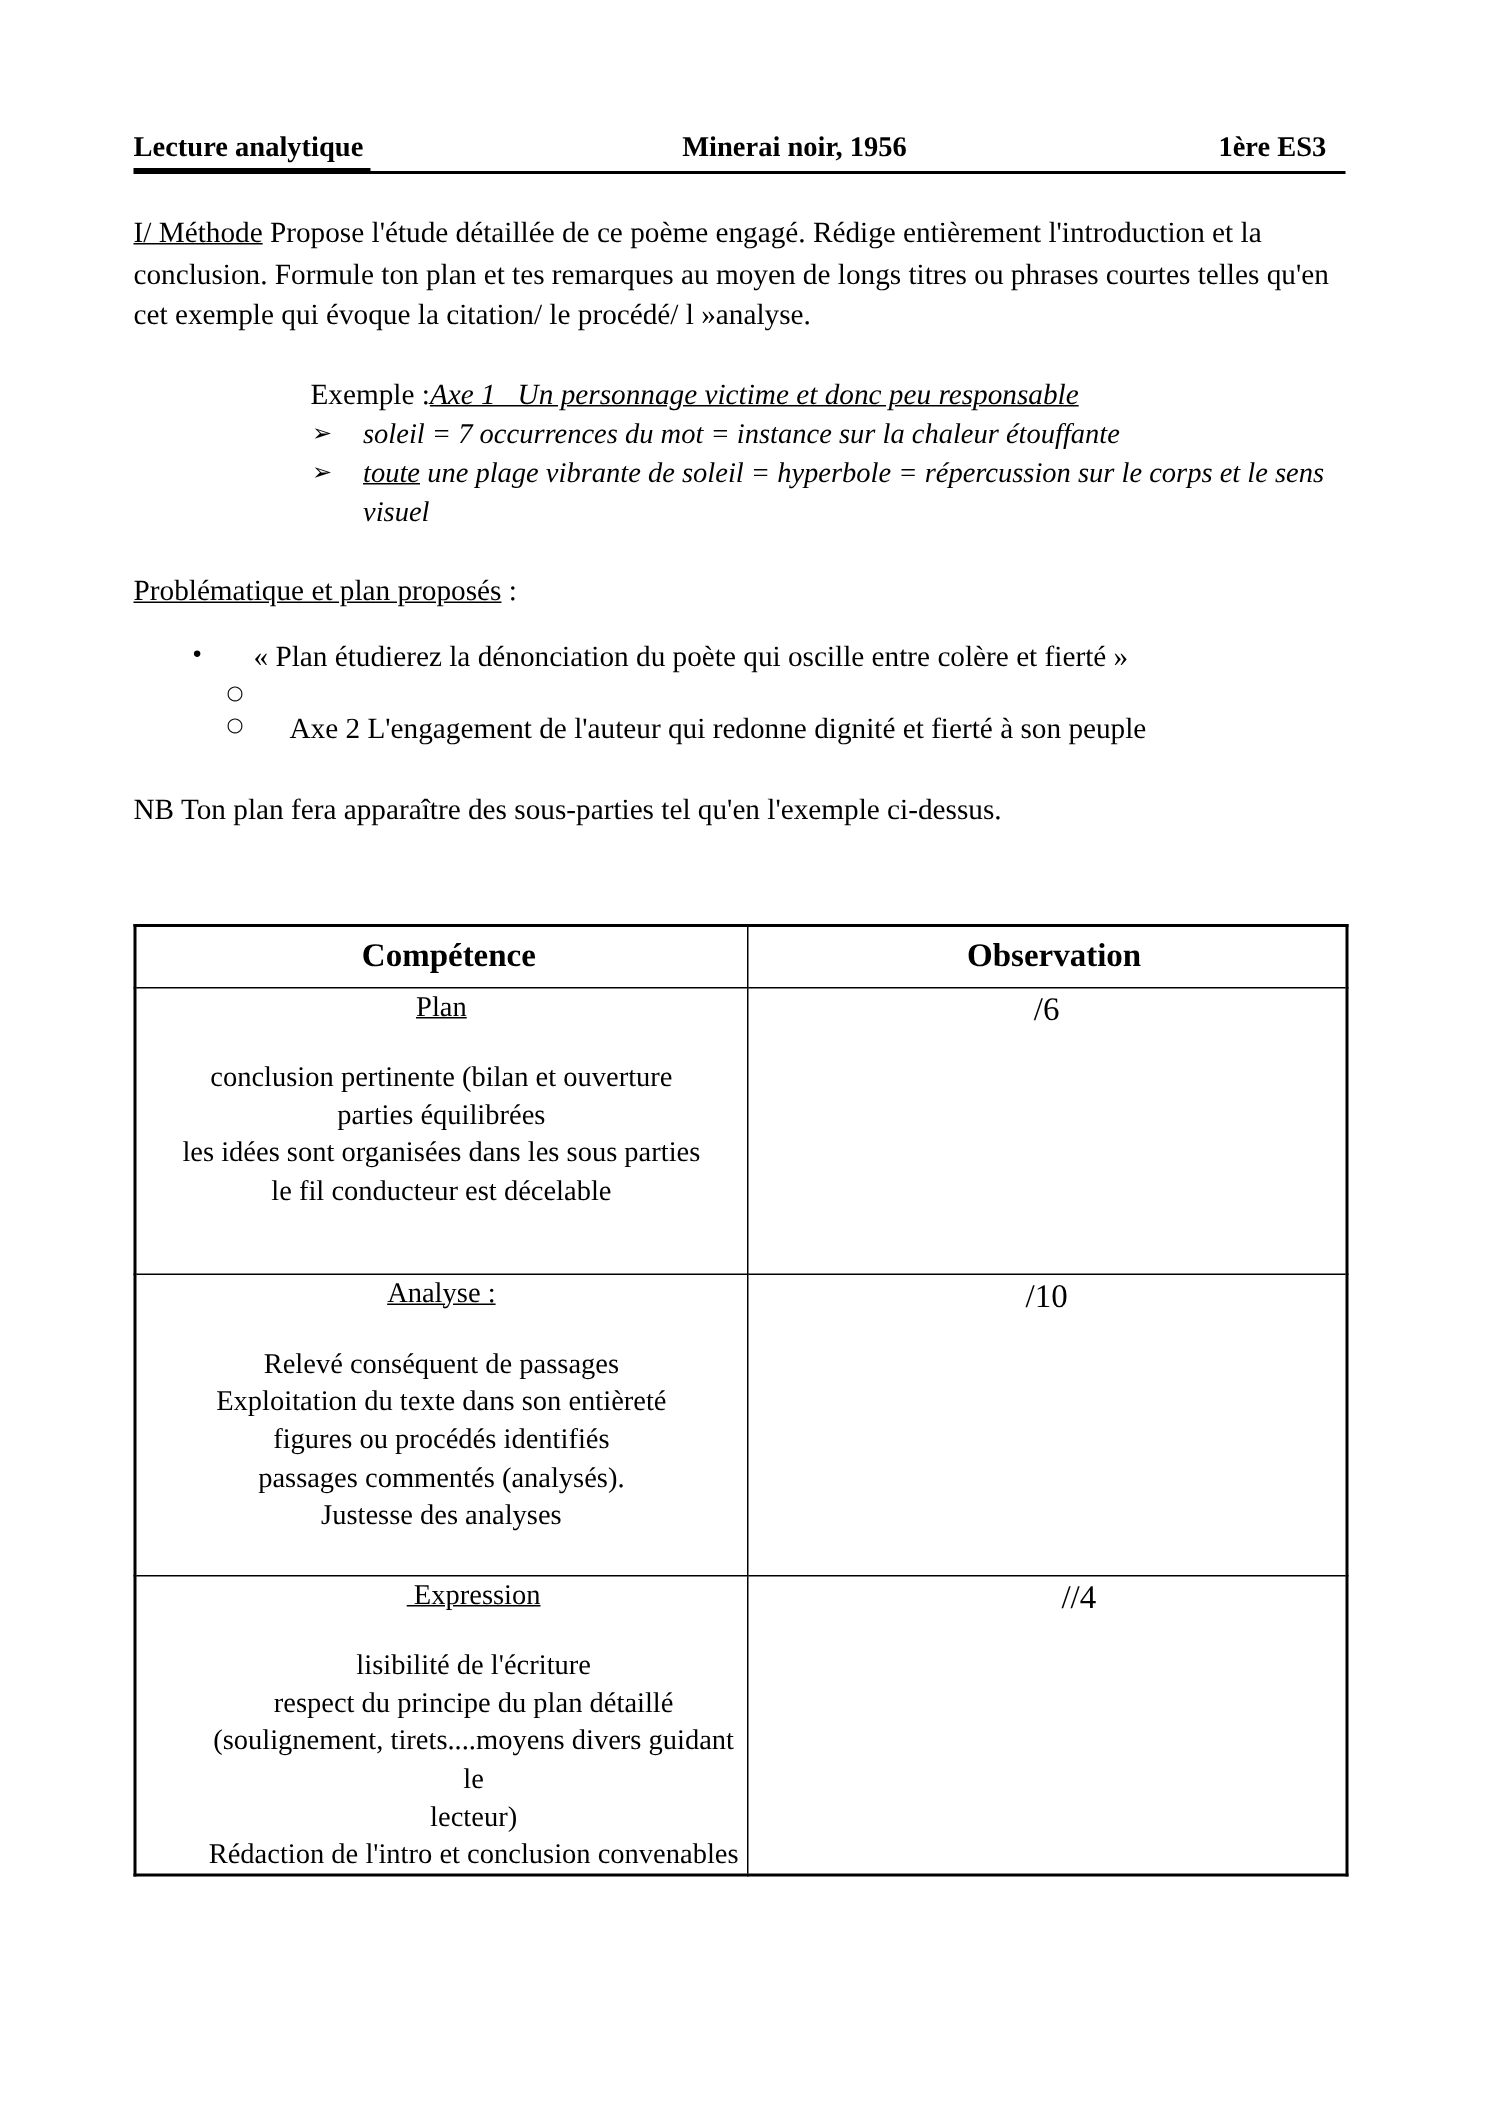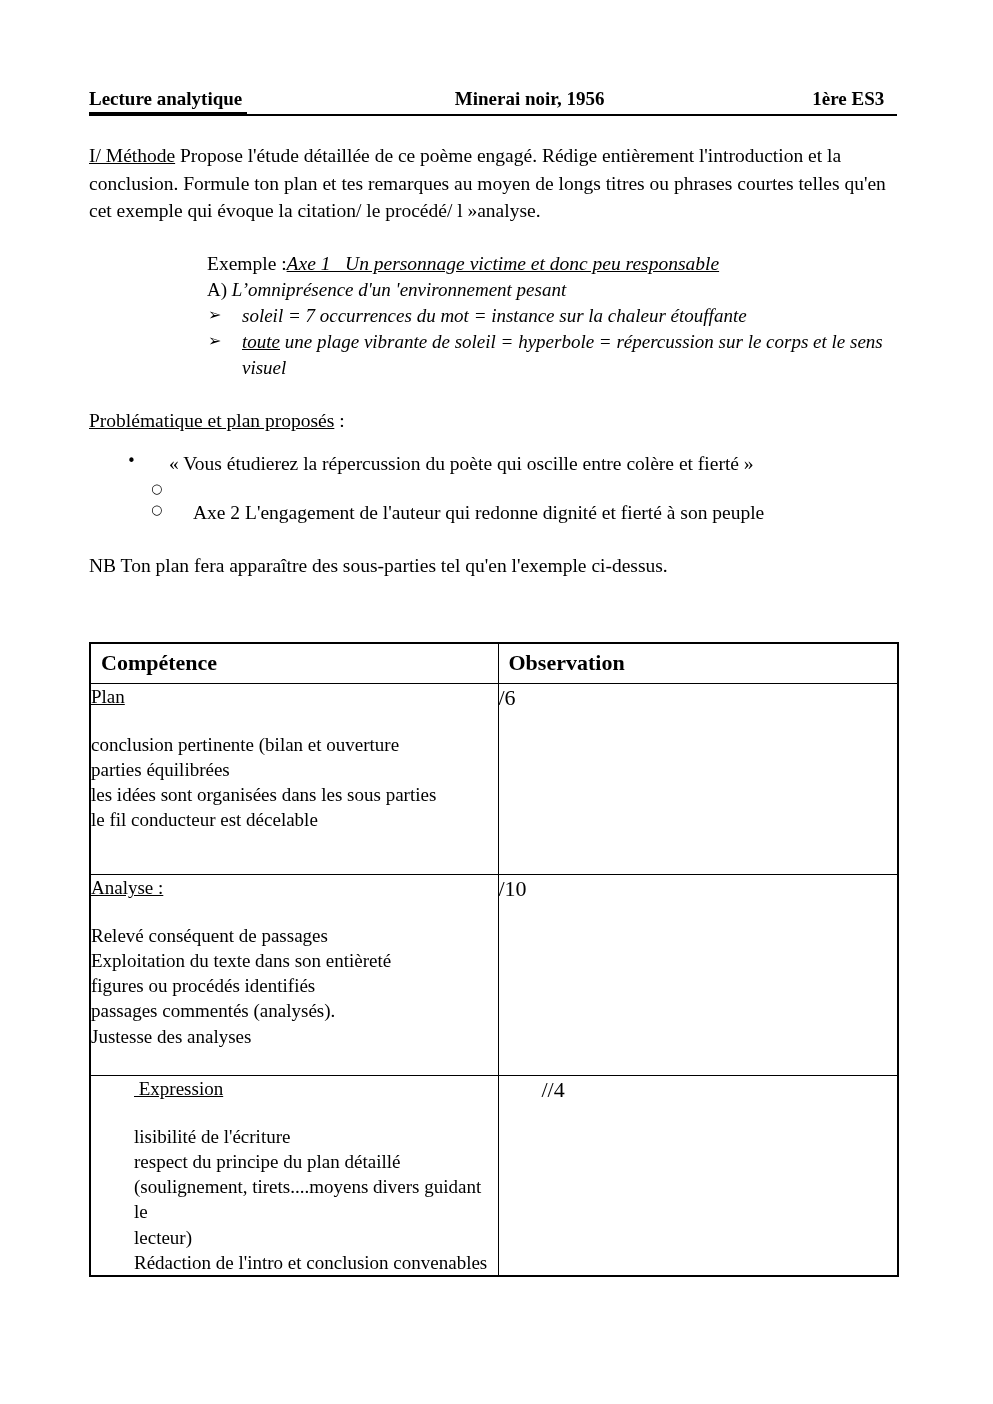--- a/index.html
+++ b/index.html
@@ -113,21 +113,21 @@
   .grid {
     border-collapse: collapse;
     width: 808px;
     table-layout: fixed;
     border: 2px solid #000;
   }
   .grid td, .grid th {
     border: 1.5px solid #000;
     padding: 0;
     vertical-align: top;
-    text-align: left;
+    text-align: center;
     margin-top: 24px;
   }
   .grid col.c1 { width: 408px; }
   .grid col.c2 { width: 400px; }
   .grid th {
     font-weight: bold;
     font-size: 22px;
     padding: 7px 0 8px 10px;
     line-height: 1.1;
   }
@@ -164,41 +164,40 @@
     </div>
 
     <div class="spacer-md"></div>
 
     <p class="para"><span class="u">I/  Méthode</span><span>  Propose l'étude détaillée de ce poème engagé. Rédige entièrement l'introduction et la conclusion. Formule ton plan et tes remarques au moyen de longs titres ou phrases courtes telles qu'en cet exemple  qui évoque la citation/ le procédé/ l »analyse.</span></p>
 
     <div class="spacer-md"></div>
 
     <div class="example-block">
       <div class="ex-line ex-title"><span>Exemple :</span><span class="ttl">Axe 1   Un personnage victime et donc peu responsable</span></div>
-      <div class="ex-line ex-a"><span class="lab">A)  </span><span class="txt">L’omniprésence d'un 'environnement pesant</span></div>
       <div class="ex-bullet">
         <span class="marker">➢</span>
         <span class="content">soleil = 7 occurrences du mot  =  instance sur la chaleur étouffante</span>
       </div>
       <div class="ex-bullet">
         <span class="marker">➢</span>
         <span class="content"><span class="u">toute</span><span> une plage vibrante de soleil  = hyperbole =  répercussion sur le corps et le sens visuel</span></span>
       </div>
     </div>
 
     <div class="spacer-md"></div>
 
     <p class="para"><span class="u">Problématique et plan proposés</span><span> :</span></p>
 
     <div class="spacer-sm"></div>
 
     <div class="plist">
       <div class="plist-item lvl1">
         <span class="marker">•</span>
-        <span>« Vous étudierez la répercussion du poète qui oscille entre colère et fierté »</span>
+        <span>« Plan étudierez la dénonciation du poète qui oscille entre colère et fierté »</span>
       </div>
       <div class="plist-item lvl2">
         <span class="marker">○</span>
       </div>
       <div class="plist-item lvl2">
         <span class="marker">○</span>
         <span>Axe 2 L'engagement de l'auteur qui redonne dignité et fierté à son peuple</span>
       </div>
     </div>
 

